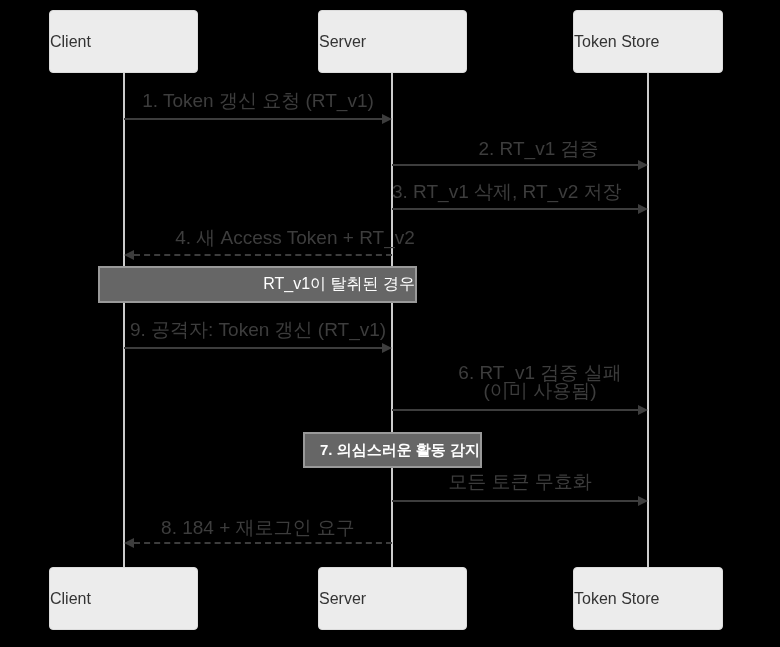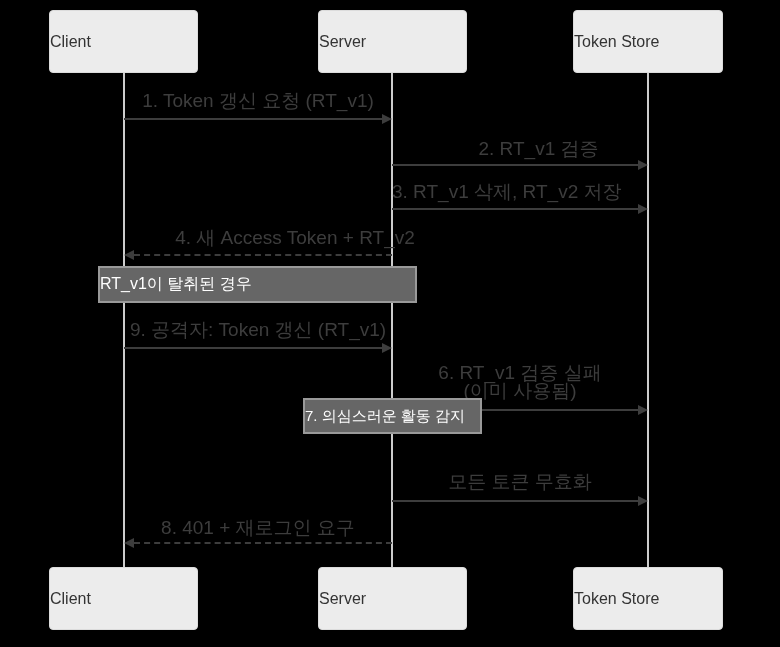--- a/index.html
+++ b/index.html
@@ -72,21 +72,21 @@
   }
   
   .note {
     position: absolute;
     background: #666666;
     border: 2px solid #999999;
     box-sizing: border-box;
     color: #ffffff;
     display: flex;
     align-items: center;
-    justify-content: flex-start;
+    justify-content: flex-end;
     font-size: 16px;
     white-space: nowrap;
   }
 </style>
 </head>
 <body>
 
 <div class="canvas">
 
   <div class="lifeline" style="left:123px;"></div>
@@ -120,36 +120,36 @@
   <div class="arrowhead left" style="left:124px; top:250px;"></div>
 
   <div class="note" style="left:98px; top:266px; width:319px; height:37px;">
     <span>RT_v1이 탈취된 경우</span>
   </div>
 
   <div class="msg-label" style="left:124px; top:321px; width:268px;">9. 공격자: Token 갱신 (RT_v1)</div>
   <div class="msg-line" style="left:124px; top:347px; width:258px;"></div>
   <div class="arrowhead right" style="left:382px; top:343px;"></div>
 
-  <div class="msg-label" style="left:392px; top:364px; width:256px;">
+  <div class="msg-label" style="left:392px; top:364px; width:256px;padding-left:20px;">
     <div>6. RT_v1 검증 실패</div>
     <div>(이미 사용됨)</div>
   </div>
   <div class="msg-line" style="left:392px; top:409px; width:246px;"></div>
   <div class="arrowhead right" style="left:638px; top:405px;"></div>
 
-  <div class="note" style="left:303px; top:398px; width:179px; height:36px; font-size:15px;">
+  <div class="note" style="left:303px; top:432px; width:179px; height:36px; font-size:15px;font-weight:bold;">
     <span>7. 의심스러운 활동 감지</span>
   </div>
 
   <div class="msg-label" style="left:392px; top:473px; width:256px;">모든 토큰 무효화</div>
   <div class="msg-line" style="left:392px; top:500px; width:246px;"></div>
   <div class="arrowhead right" style="left:638px; top:496px;"></div>
 
-  <div class="msg-label" style="left:124px; top:519px; width:268px;">8. 401 + 재로그인 요구</div>
+  <div class="msg-label" style="left:124px; top:519px; width:268px;">8. 184 + 재로그인 요구</div>
   <div class="msg-line dashed" style="left:134px; top:542px; width:258px;"></div>
   <div class="arrowhead left" style="left:124px; top:538px;"></div>
 
   <div class="actor" style="left:49px; top:567px;">
     <span>Client</span>
   </div>
   <div class="actor" style="left:318px; top:567px;">
     <span>Server</span>
   </div>
   <div class="actor" style="left:573px; top:567px; width:150px;">

